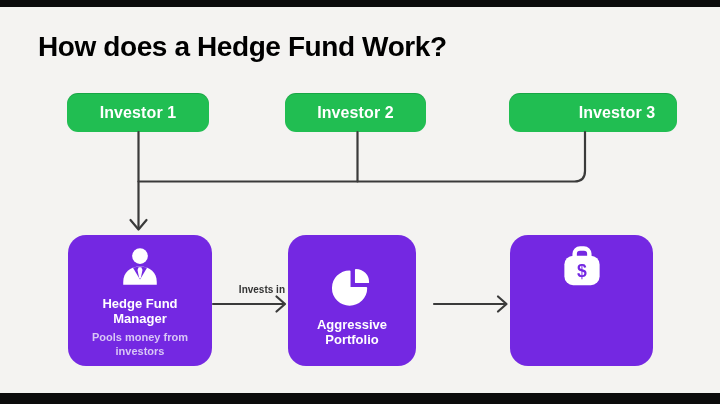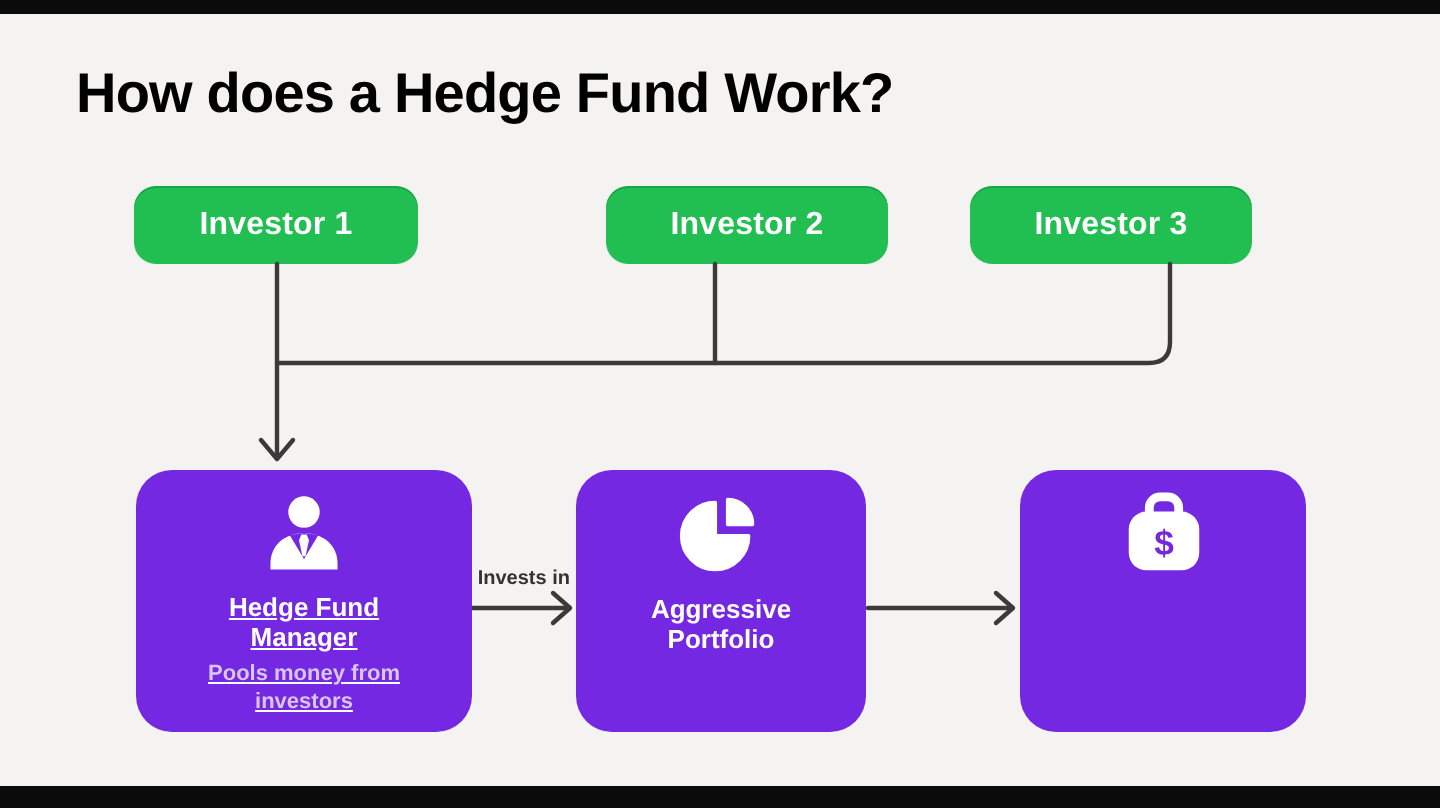--- a/index.html
+++ b/index.html
@@ -18,38 +18,38 @@
   }
 
   .investor{
     position:absolute;top:93px;height:39px;border-radius:11px;
     background:#21be52;color:#ffffff;
     display:flex;align-items:center;justify-content:center;
     font-size:16px;font-weight:700;letter-spacing:0.1px;
     box-shadow:0 1px 0 rgba(0,90,30,0.25) inset;
   }
   .investor.i1{left:67px;width:142px;}
-  .investor.i2{left:303px;width:141px;}
-  .investor.i3{left:485px;width:141px;}
+  .investor.i2{left:285px;width:141px;}
+  .investor.i3{left:509px;width:120px;padding-left:48px;}
 
   .connectors{position:absolute;left:0;top:0;pointer-events:none;}
 
   .invests-label{
     position:absolute;left:211px;top:284px;width:74px;
     text-align:right;font-size:10px;font-weight:700;color:#333333;
   }
 
   .card{
     position:absolute;top:235px;height:131px;border-radius:18px;
     background:#7428e2;color:#ffffff;
     display:flex;flex-direction:column;align-items:center;
     padding-top:10px;box-sizing:border-box;text-align:center;
   }
-  .card.a{left:68px;width:168px;text-decoration:underline;}
-  .card.b{left:288px;width:145px;}
+  .card.a{left:68px;width:144px;}
+  .card.b{left:288px;width:128px;justify-content:center;}
   .card.c{left:510px;width:143px;}
 
   .card .icon{flex:0 0 auto;display:block;}
   .card .card-title{
     margin-top:5px;font-size:13px;line-height:15px;font-weight:700;color:#ffffff;
   }
   .card.a .card-title{max-width:96px;}
   .card.b .card-title{max-width:84px;}
   .card.c .card-title{max-width:118px;}
   .card .card-subtitle{

